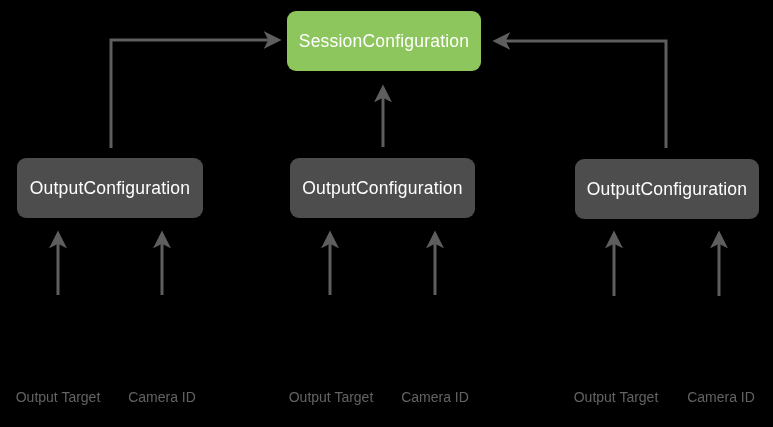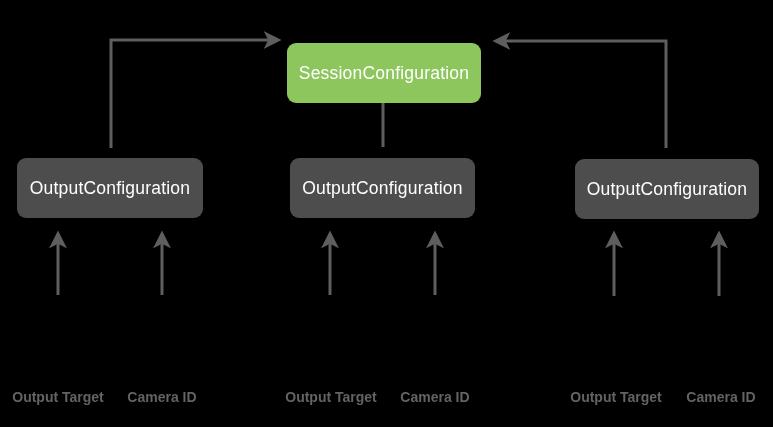--- a/index.html
+++ b/index.html
@@ -41,32 +41,31 @@
     position: absolute;
     display: flex;
     align-items: center;
     justify-content: center;
     border-radius: 9px;
     color: var(--box-text);
     font-size: 17.5px;
     letter-spacing: 0.2px;
     white-space: nowrap;
   }
-  .box.session { background: var(--session-box); left: 287px; top: 11px; width: 194px; height: 60px; margin-top: 32px; }
+  .box.session { background: var(--session-box); left: 287px; top: 11px; width: 194px; height: 60px; }
   .box.output-1 { background: var(--output-box); left: 17px;  top: 158px; width: 186px; height: 60px; }
   .box.output-2 { background: var(--output-box); left: 290px; top: 158px; width: 185px; height: 60px; }
   .box.output-3 { background: var(--output-box); left: 575px; top: 159px; width: 184px; height: 60px; }
   .input-label {
     position: absolute;
     top: 389px;
     transform: translateX(-50%);
     color: var(--label-text);
     font-size: 14px;
     white-space: nowrap;
-    font-weight: bold;
   }
   .il-1 { left: 58px; }
   .il-2 { left: 162px; }
   .il-3 { left: 331px; }
   .il-4 { left: 435px; }
   .il-5 { left: 616px; }
   .il-6 { left: 721px; }
 </style>
 </head>
 <body>

